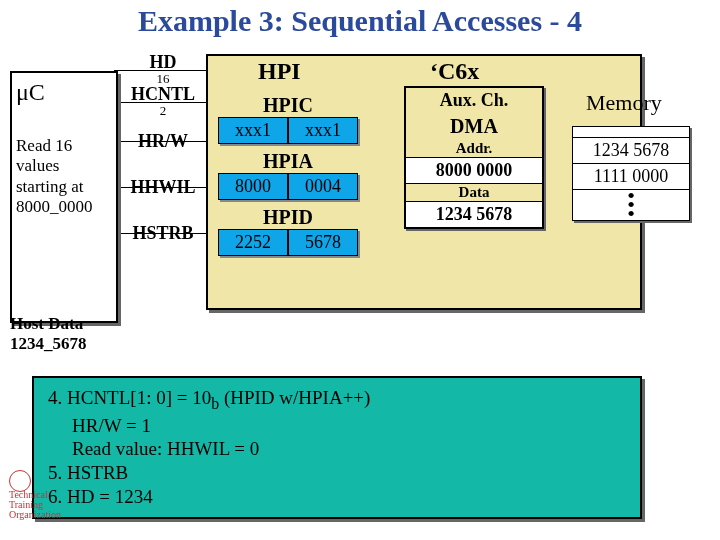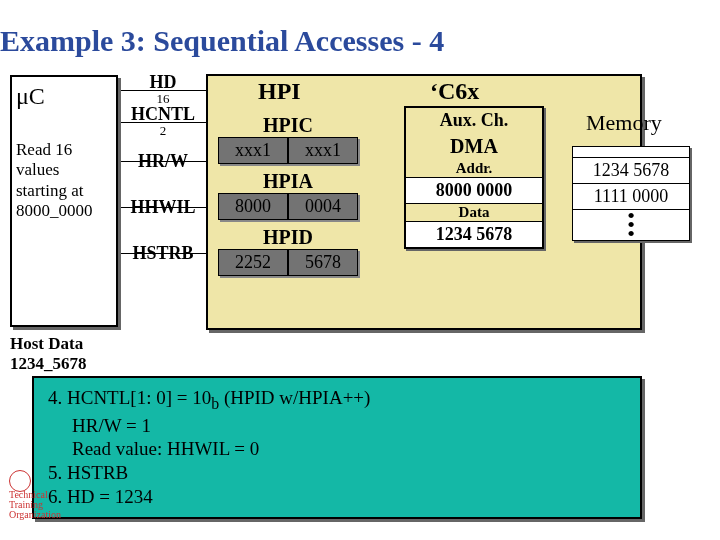--- a/index.html
+++ b/index.html
@@ -6,35 +6,36 @@
   body {
     width: 720px;
     height: 540px;
     background: #fff;
     font-family: "Times New Roman", serif;
     position: relative;
     font-size: 18px;
     color: #000;
   }
   .title {
+    text-align: center;
     color: #2b4a9c;
     font-size: 30px;
     font-weight: bold;
-    padding: 24px 0 16px 0;
+    padding: 4px 0 16px 0;
   }
   .canvas {
     position: relative;
     width: 700px;
     height: 300px;
     margin-left: 10px;
   }
   
   .uc-box {
     position: absolute;
-    left: 0; top: 1px;
+    left: 0; top: 17px;
     width: 108px; height: 252px;
     background: #fff;
     border: 2px solid #000;
     box-shadow: 3px 3px 0 #666;
     padding: 6px 4px;
   }
   .uc-label { font-size: 24px; }
   .uc-text { font-size: 17px; line-height: 1.2; margin-top: 30px; }
   
   .sigcol {
@@ -72,25 +73,25 @@
     font-weight: bold; font-size: 24px;
   }
   
   .regstack { position: absolute; left: 10px; top: 38px; width: 140px; }
   .reg-title { text-align: center; font-weight: bold; font-size: 20px; }
   .reg-pair {
     display: flex; margin-bottom: 4px;
   }
   .reg-pair .cell {
     flex: 1;
-    background: #737373;
+    background: #0ea5e9;
     border: 1px solid #000;
-    text-align: center;
-    font-size: 18px;
-    padding: 2px 4px;
+    text-align: right;
+    font-size: 18px;
+    padding: 2px 16px;
     box-shadow: 2px 2px 0 #888;
   }
   .reg-pair .cell + .cell { border-left: 1px solid #000; }
   
   .dma-box {
     position: absolute;
     left: 196px; top: 30px;
     width: 140px;
     border: 2px solid #000;
     box-shadow: 2px 2px 0 #666;

